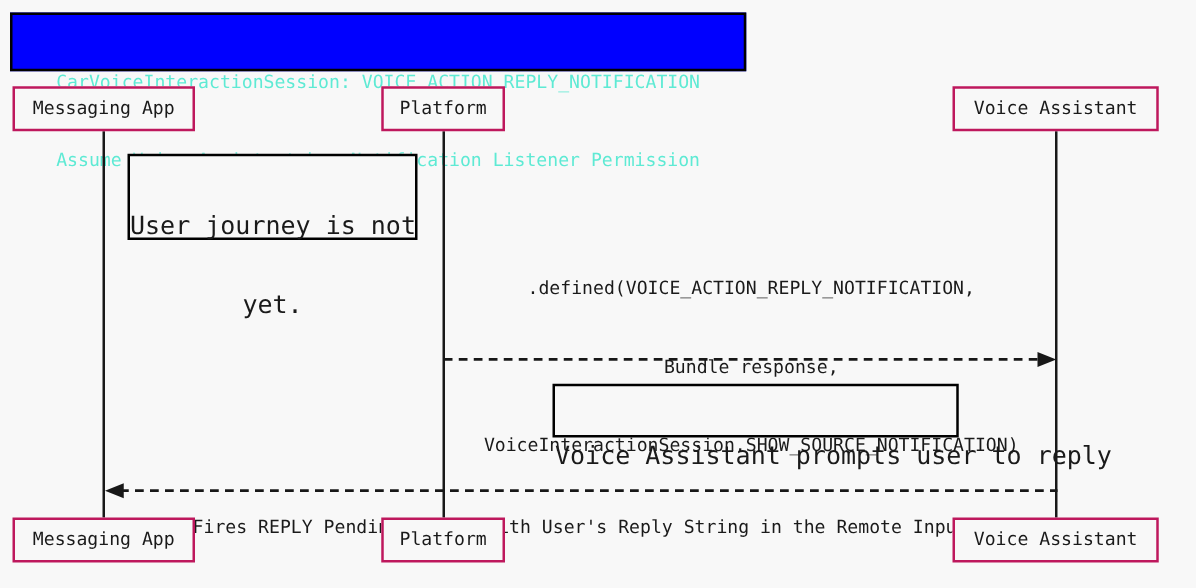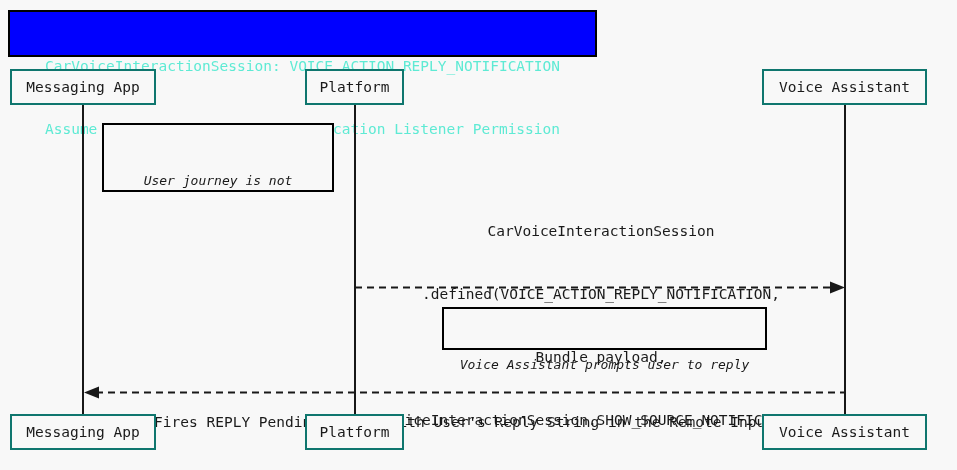--- a/index.html
+++ b/index.html
@@ -35,21 +35,21 @@
     padding-top: 2px;
     text-align: center;
     white-space: pre;
     letter-spacing: 0px;
   }
   .title-line { display: block; }
 
   
   .participant {
     position: absolute;
-    border: 2px solid #0f766e;
+    border: 2px solid #be185d;
     background: #f8f8f8;
     box-sizing: border-box;
     height: 36px;
     line-height: 32px;
     text-align: center;
     font-size: 14.5px;
     color: #1a1a1a;
     white-space: nowrap;
     z-index: 3;
   }
@@ -61,28 +61,27 @@
     background: #181818;
     z-index: 1;
   }
 
   
   .note {
     position: absolute;
     border: 2px solid #000000;
     background: #f8f8f8;
     box-sizing: border-box;
-    font-size: 13px;
+    font-size: 20px;
     line-height: 21px;
     color: #1a1a1a;
     text-align: center;
     white-space: pre;
     z-index: 4;
     padding-top: 3px;
-    font-style: italic;
   }
   .note-line { display: block; }
 
   
   .msg-text {
     position: absolute;
     font-size: 14.5px;
     line-height: 21px;
     color: #1a1a1a;
     text-align: center;
@@ -117,26 +116,26 @@
   </div>
   <div class="participant" style="left:305px; top:69px; width:99px;">
     <span>Platform</span>
   </div>
   <div class="participant" style="left:762px; top:69px; width:165px;">
     <span>Voice Assistant</span>
   </div>
 
   <div class="note" style="left:102px; top:123px; width:232px; height:69px;">
     <span class="note-line">User journey is not</span>
+    <span class="note-line">yet.</span>
   </div>
 
   <div class="msg-text" style="left:358px; top:179px; width:486px;">
-    <span class="msg-line">CarVoiceInteractionSession</span>
     <span class="msg-line">.defined(VOICE_ACTION_REPLY_NOTIFICATION,</span>
-    <span class="msg-line">Bundle payload,</span>
+    <span class="msg-line">Bundle response,</span>
     <span class="msg-line">VoiceInteractionSession.SHOW_SOURCE_NOTIFICATION)</span>
   </div>
 
   <svg class="arrow-svg" style="left:354px; top:280px;" width="494" height="16" viewBox="0 0 494 16">
     <line x1="1" y1="7.5" x2="480" y2="7.5" stroke="#181818" stroke-width="2.2" stroke-dasharray="7,5"></line>
     <polygon points="491,7.5 476,1.5 476,13.5" fill="#181818"></polygon>
   </svg>
 
   <div class="note" style="left:442px; top:307px; width:325px; height:43px;">
     <span class="note-line">Voice Assistant prompts user to reply</span>

